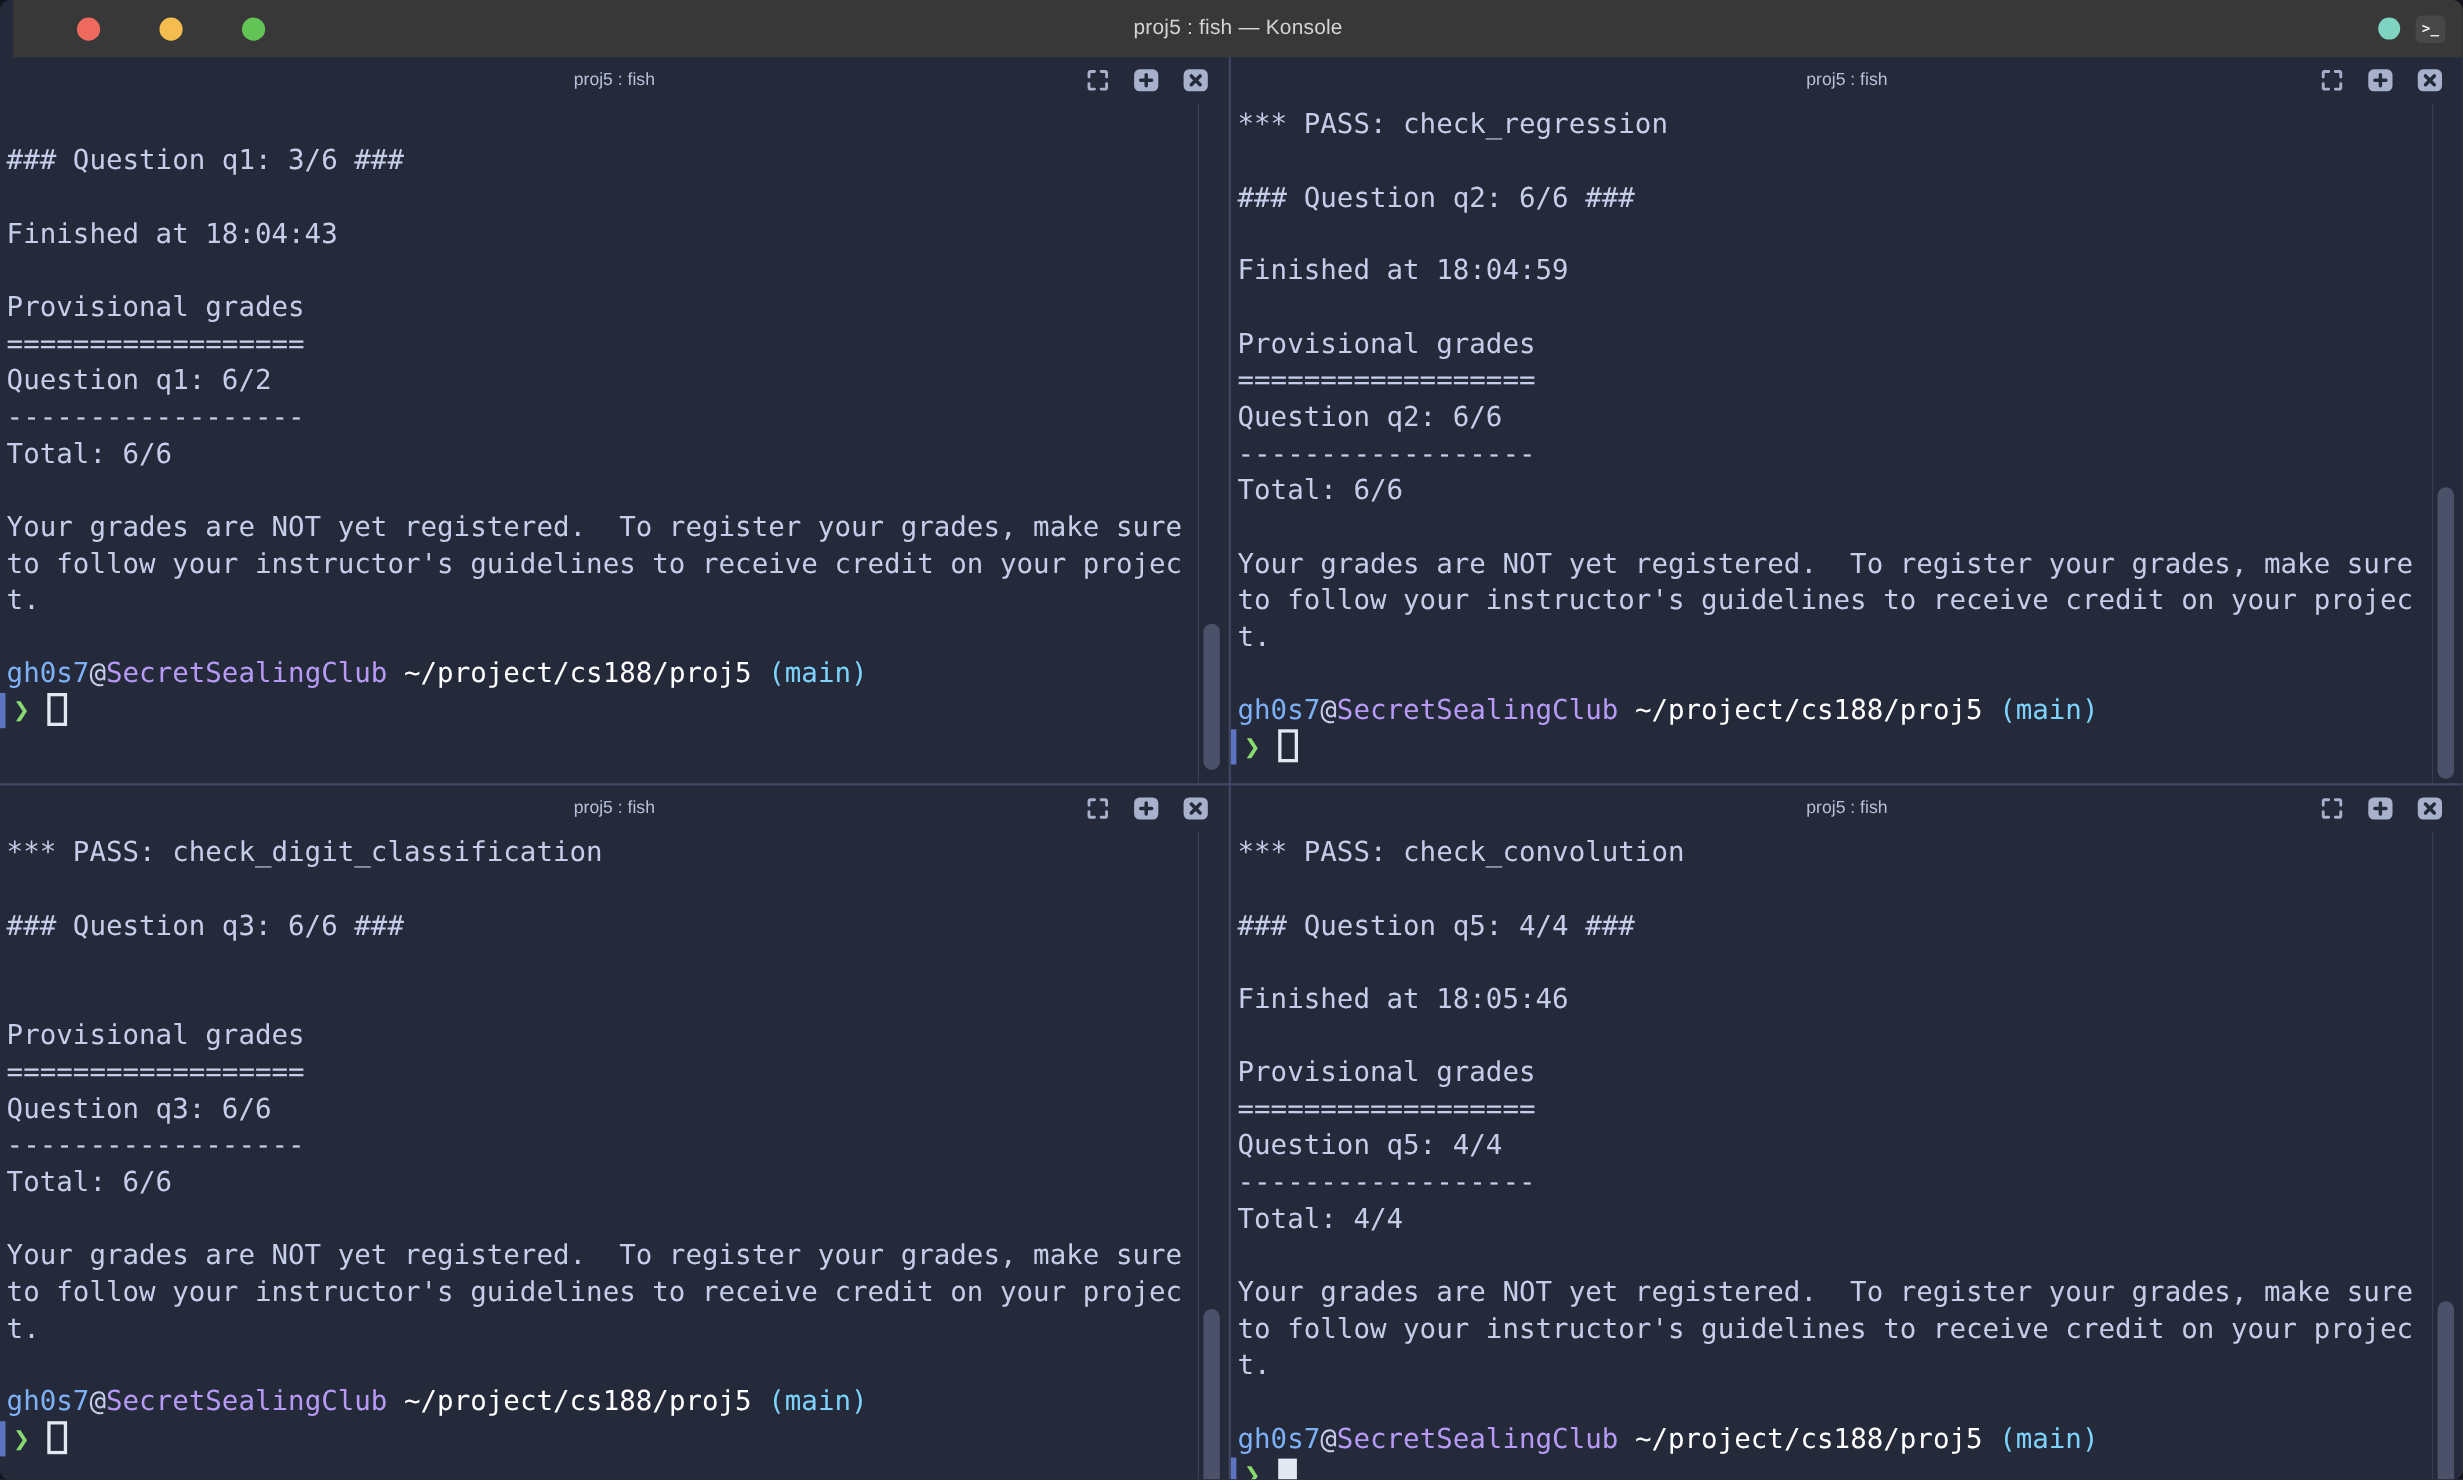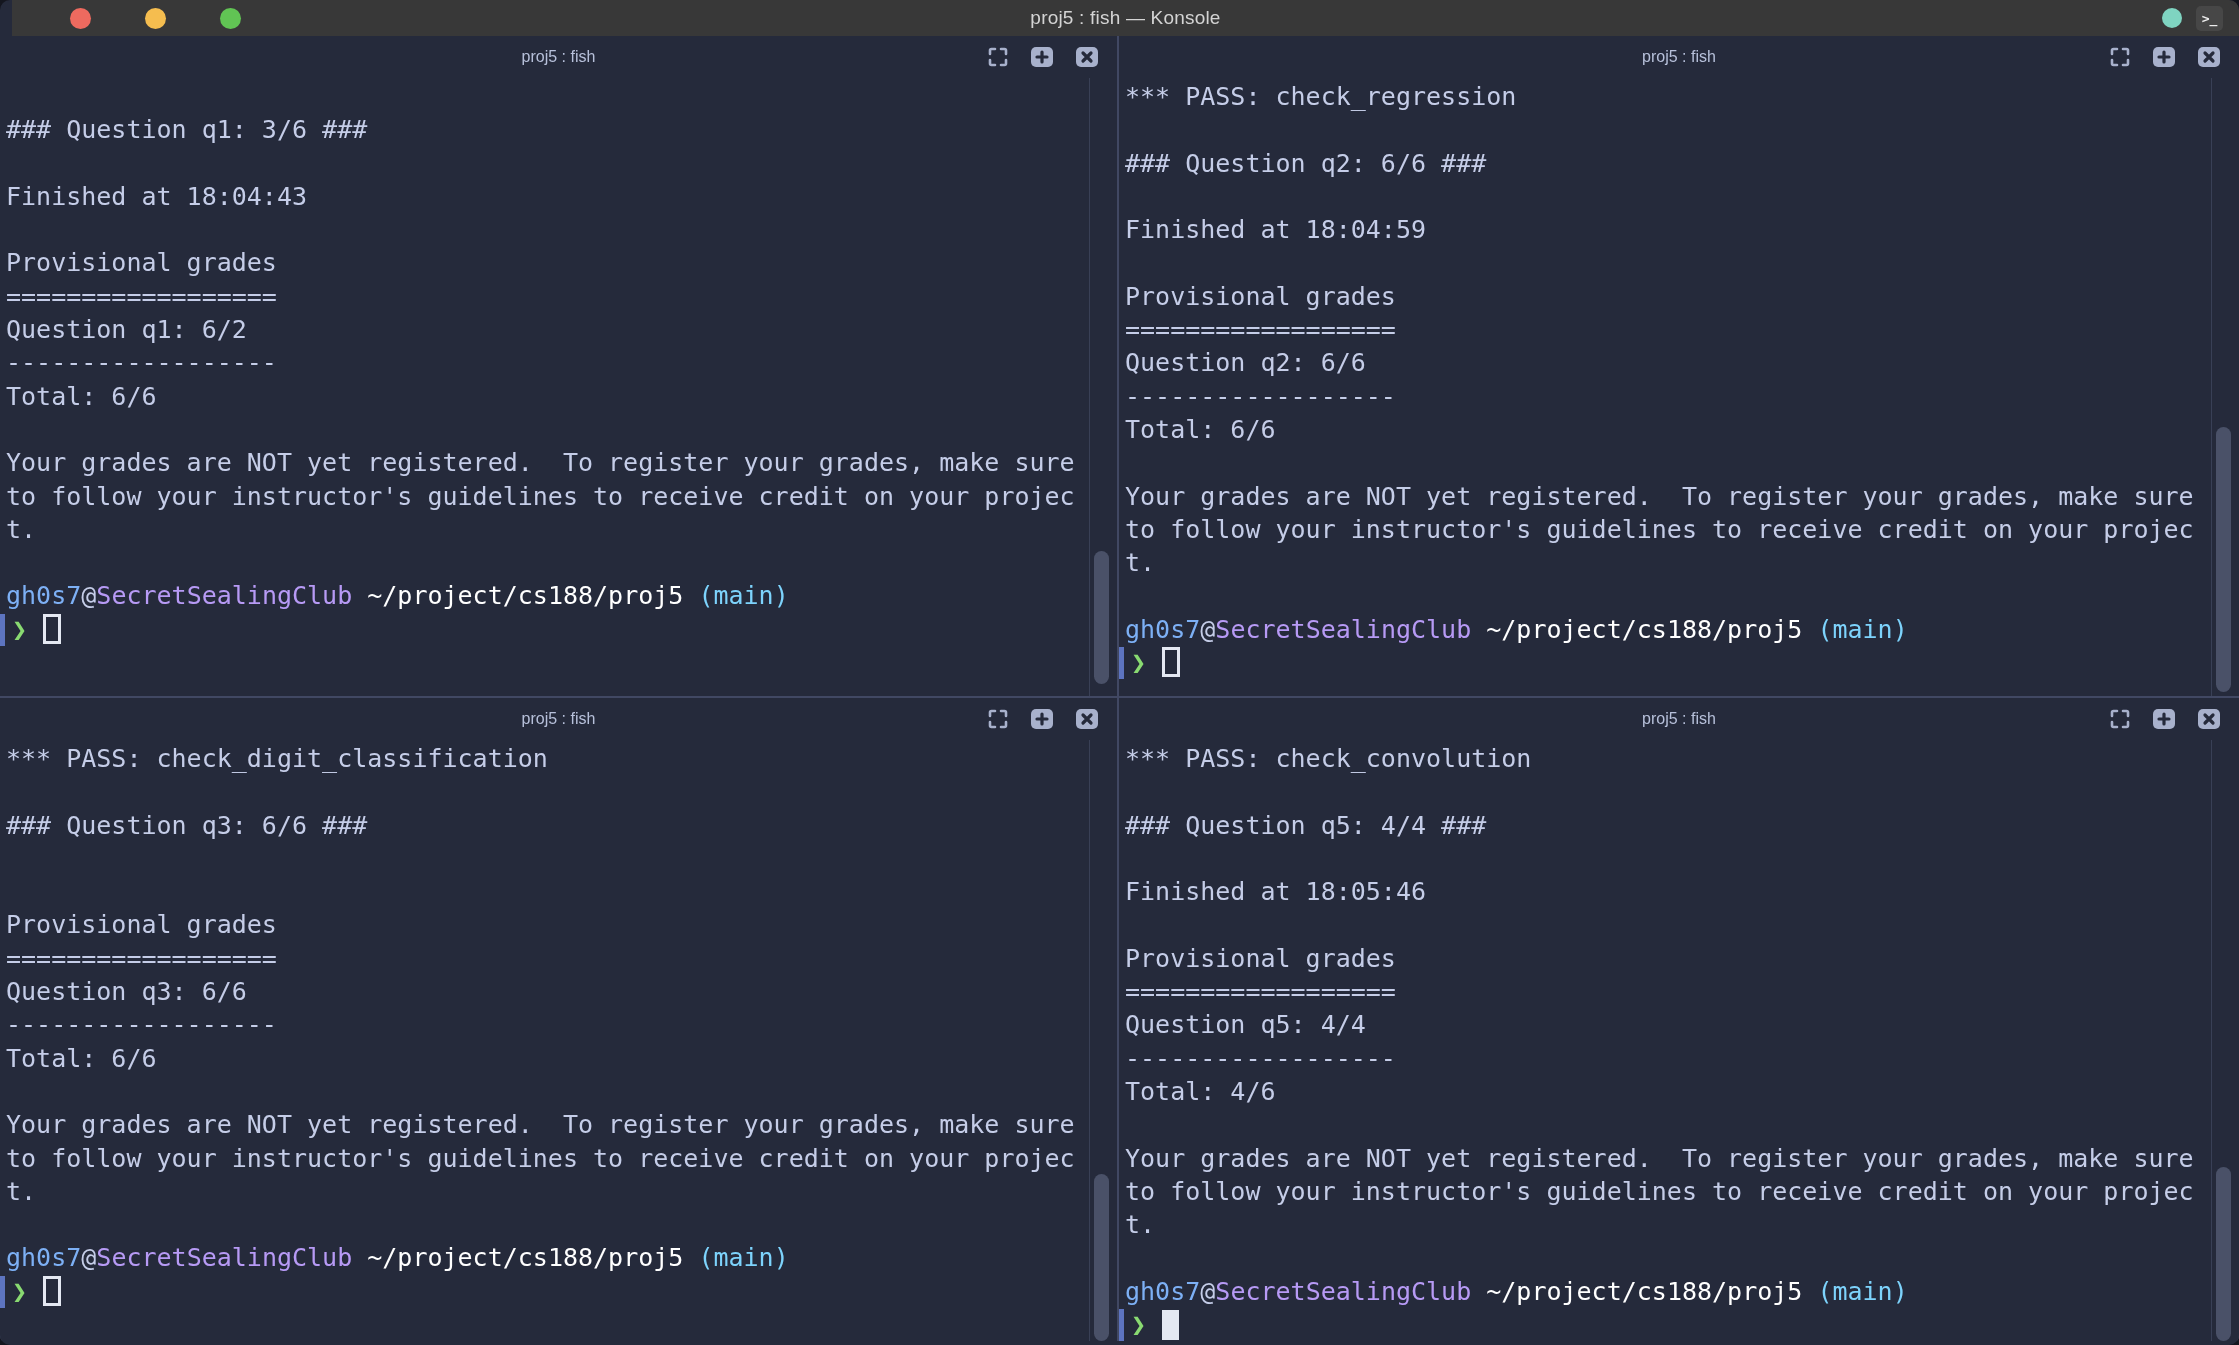--- a/index.html
+++ b/index.html
@@ -3,21 +3,21 @@
 <meta charset="utf-8">
 <style>
   html,body{margin:0;padding:0;background:#14161f;}
   .window{
     width:2239px;height:1345px;border-radius:10px;overflow:hidden;
     background:#252a3b;position:relative;
     font-family:"Liberation Sans", sans-serif;
   }
   
   .titlebar{
-    height:36px;background:#383838;position:relative;
+    height:52px;background:#383838;position:relative;
     display:flex;align-items:center;justify-content:center;margin-left:12px;
   }
   .traffic{position:absolute;left:58px;top:0;height:100%;display:flex;align-items:center;gap:54px;}
   .light{width:21px;height:21px;border-radius:50%;}
   .light.red{background:#ee6a5f;}
   .light.yellow{background:#f5bd4f;}
   .light.green{background:#61c454;}
   .win-title{color:#d4d4d4;font-size:19px;letter-spacing:.2px;}
   .tb-right{position:absolute;right:16px;top:0;height:100%;display:flex;align-items:center;gap:14px;}
   .status-dot{width:20px;height:20px;border-radius:50%;background:#7fd4c1;}
@@ -260,21 +260,21 @@
             <div class="tline">*** PASS: check_convolution</div>
             <div class="tline">&nbsp;</div>
             <div class="tline">### Question q5: 4/4 ###</div>
             <div class="tline">&nbsp;</div>
             <div class="tline">Finished at 18:05:46</div>
             <div class="tline">&nbsp;</div>
             <div class="tline">Provisional grades</div>
             <div class="tline">==================</div>
             <div class="tline">Question q5: 4/4</div>
             <div class="tline">------------------</div>
-            <div class="tline">Total: 4/6</div>
+            <div class="tline">Total: 4/4</div>
             <div class="tline">&nbsp;</div>
             <div class="tline">Your grades are NOT yet registered.  To register your grades, make sure</div>
             <div class="tline">to follow your instructor's guidelines to receive credit on your projec</div>
             <div class="tline">t.</div>
             <div class="tline">&nbsp;</div>
           </div>
         <div class="prompt-line"><span class="p-user">gh0s7</span><span class="p-at">@</span><span class="p-host">SecretSealingClub</span><span> </span><span class="p-path">~/project/cs188/proj5</span><span> </span><span class="p-branch">(main)</span></div>
         <div class="cursor-line"><span class="pbar"></span><span class="chev">❯</span><span class="cursor solid"></span></div>
         <div class="scrollbar">
             <div class="thumb" style="top: 71%; height: 29%;"></div>

